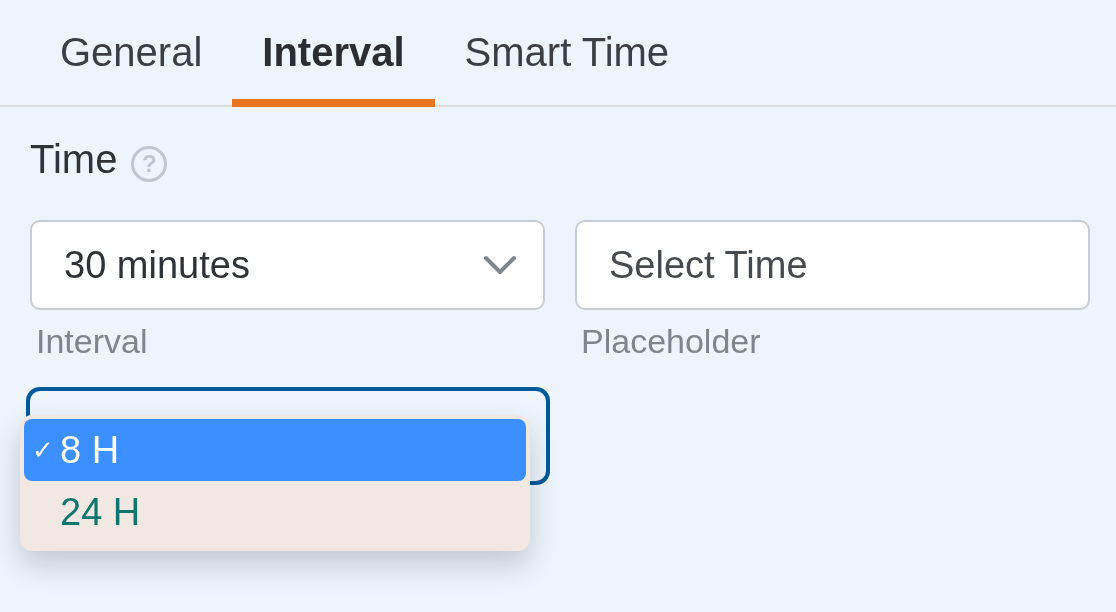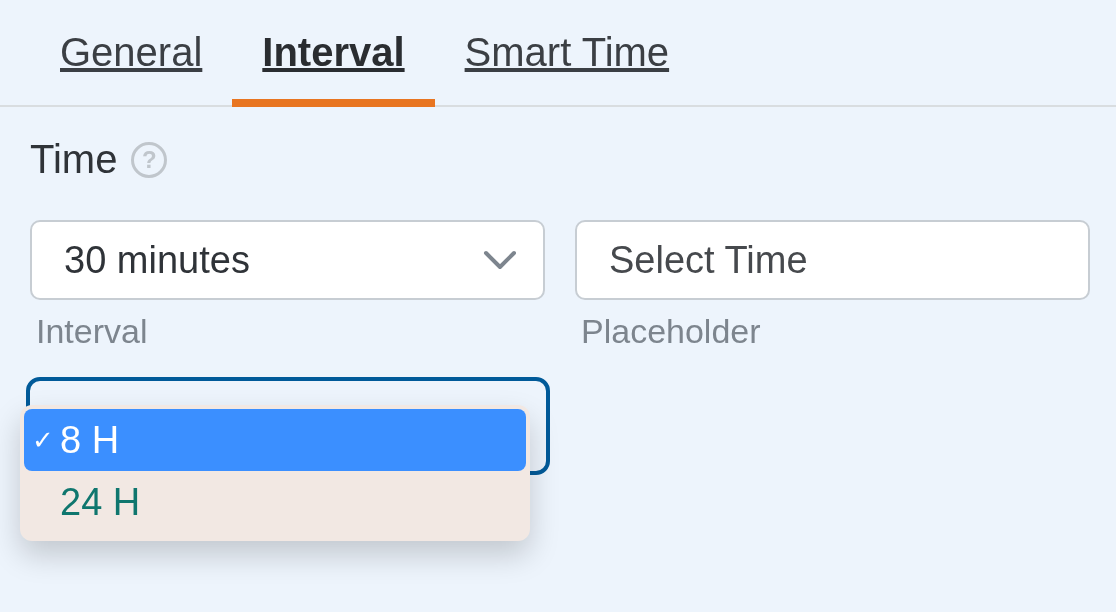--- a/index.html
+++ b/index.html
@@ -22,41 +22,40 @@
       gap: 0;
       position: relative;
     }
     .tab {
       padding: 30px 30px 30px 30px;
       font-size: 40px;
       color: #3b3f44;
       cursor: pointer;
       font-weight: 400;
       position: relative;
-      text-decoration: underline;
     }
     .tab.active {
       font-weight: 700;
       color: #2a2d31;
     }
     .tab.active::after {
       content: "";
       position: absolute;
       left: 0;
       right: 0;
       bottom: -2px;
       height: 8px;
       background: #e87521;
     }
     .section {
       padding: 30px 30px 0 30px;
     }
     .section-label-row {
       display: flex;
-      align-items: center;
+      align-items: flex-end;
       gap: 14px;
     }
     .section-label {
       font-size: 40px;
       color: #2f3338;
       font-weight: 400;
     }
     .help-icon {
       width: 36px;
       height: 36px;
@@ -80,21 +79,21 @@
       flex: 0 0 515px;
       position: relative;
     }
     .select-box, .input-box {
       display: flex;
       align-items: center;
       justify-content: space-between;
       background: #ffffff;
       border: 2px solid #c7cdd3;
       border-radius: 10px;
-      height: 80px;
+      height: 90px;
       padding: 0 26px 0 32px;
       font-size: 38px;
       color: #2f3338;
       cursor: pointer;
     }
     .input-box {
       color: #46494d;
     }
     .chevron {
       width: 34px;

